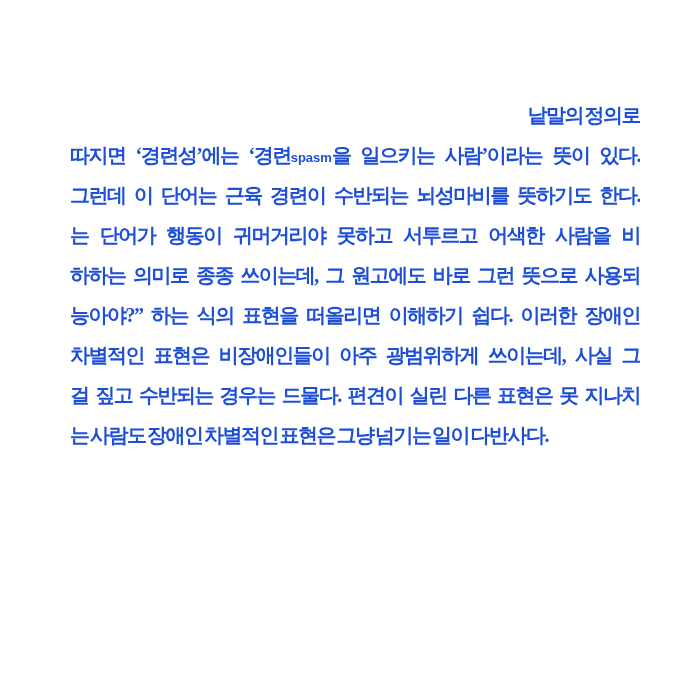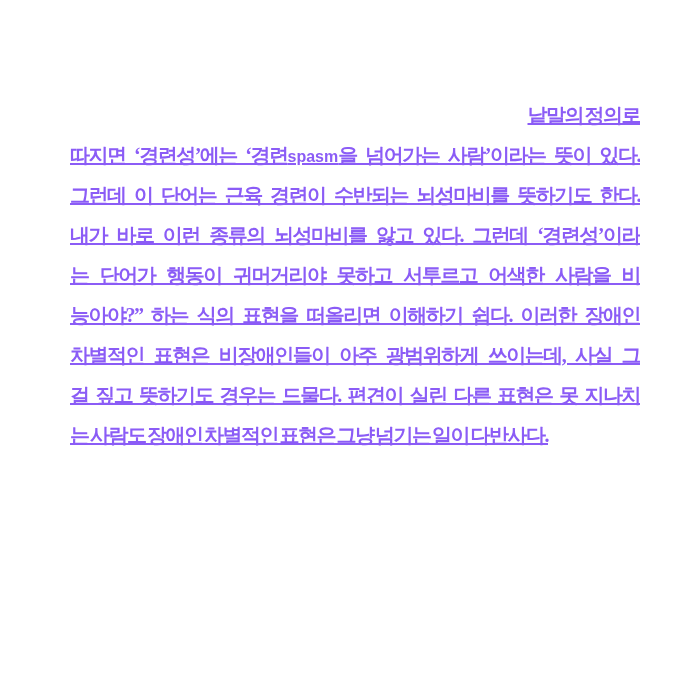--- a/index.html
+++ b/index.html
@@ -18,24 +18,23 @@
     background: #ffffff;
   }
   .text-block {
     position: absolute;
     left: 70px;
     top: 95px;
     width: 570px;
     font-family: "Liberation Serif", serif;
     font-size: 20px;
     font-weight: 600;
-    color: #8b5cf6;
+    color: #1d4ed8;
     letter-spacing: -1.5px;
     word-spacing: -2px;
-    text-decoration: underline;
   }
   .line {
     height: 40px;
     line-height: 40px;
     overflow: hidden;
     text-align: justify;
     text-align-last: justify;
     -moz-text-align-last: justify;
   }
   .line--right {
@@ -43,33 +42,33 @@
     text-align-last: right;
     -moz-text-align-last: right;
   }
   .line--left {
     text-align: right;
     text-align-last: left;
     -moz-text-align-last: left;
   }
   .latin {
     font-family: "Liberation Sans", sans-serif;
-    font-size: 16px;
+    font-size: 13px;
     font-weight: 600;
     letter-spacing: 0;
   }
 </style>
 </head>
 <body>
 
 <div class="page">
   <div class="text-block">
     <div class="line line--right">낱말의 정의로</div>
-    <div class="line"><span>따지면 ‘경련성’에는 ‘경련</span><span class="latin">spasm</span><span>을 넘어가는 사람’이라는 뜻이 있다.</span></div>
+    <div class="line"><span>따지면 ‘경련성’에는 ‘경련</span><span class="latin">spasm</span><span>을 일으키는 사람’이라는 뜻이 있다.</span></div>
     <div class="line">그런데 이 단어는 근육 경련이 수반되는 뇌성마비를 뜻하기도 한다.</div>
-    <div class="line">내가 바로 이런 종류의 뇌성마비를 앓고 있다. 그런데 ‘경련성’이라</div>
     <div class="line">는 단어가 행동이 귀머거리야 못하고 서투르고 어색한 사람을 비</div>
+    <div class="line">하하는 의미로 종종 쓰이는데, 그 원고에도 바로 그런 뜻으로 사용되</div>
     <div class="line">능아야?” 하는 식의 표현을 떠올리면 이해하기 쉽다. 이러한 장애인</div>
     <div class="line">차별적인 표현은 비장애인들이 아주 광범위하게 쓰이는데, 사실 그</div>
-    <div class="line">걸 짚고 뜻하기도 경우는 드물다. 편견이 실린 다른 표현은 못 지나치</div>
+    <div class="line">걸 짚고 수반되는 경우는 드물다. 편견이 실린 다른 표현은 못 지나치</div>
     <div class="line line--left">는 사람도 장애인 차별적인 표현은 그냥 넘기는 일이 다반사다.</div>
   </div>
 </div>
 
 </body></html>

